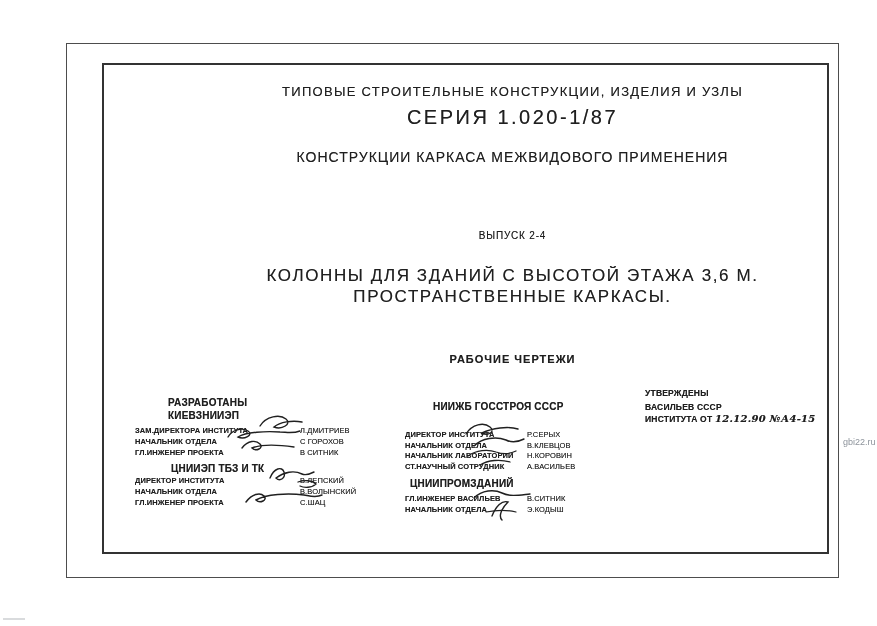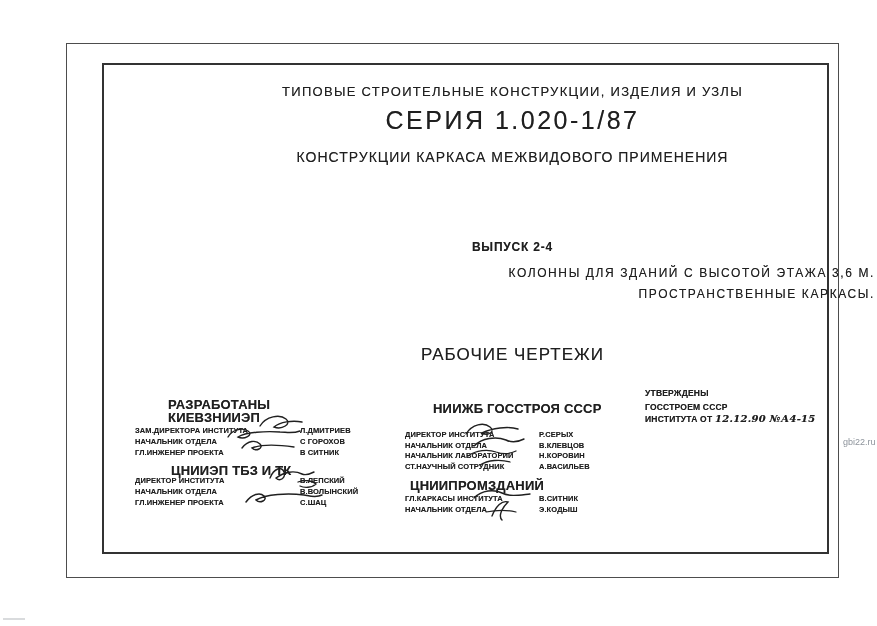--- a/index.html
+++ b/index.html
@@ -5,32 +5,32 @@
   html,body{margin:0;padding:0;background:#ffffff;}
   .canvas{
     position:relative;width:877px;height:626px;background:#ffffff;overflow:hidden;
     font-family:"Liberation Sans",sans-serif;color:#1f1f1f;
   }
   .t{position:absolute;text-shadow:0 0 .5px rgba(25,25,25,.55);white-space:nowrap;}
   .centered{left:102px;width:725px;text-align:center;margin-left:48px;}
   .outer-border{position:absolute;left:66px;top:43px;width:771px;height:533px;border:1px solid #4d4d4d;}
   .inner-frame{position:absolute;left:102px;top:63px;width:723px;height:487px;border:2px solid #333;}
   .doc-class{top:84px;font-size:13px;letter-spacing:1.3px;}
-  .series{top:106px;font-size:25px;letter-spacing:2.5px;}
+  .series{top:106px;font-size:20px;letter-spacing:2.5px;}
   .desc{font-size:14px;letter-spacing:1px;}
-  .issue-num{top:240px;font-size:12px;font-weight:bold;letter-spacing:.8px;}
-  .issue-title{font-size:12px;letter-spacing:1.6px;text-align:right;}
-  .doc-type{top:345px;font-size:17px;font-weight:normal;letter-spacing:1px;}
+  .issue-num{top:230px;font-size:10px;font-weight:normal;letter-spacing:.8px;}
+  .issue-title{font-size:17px;letter-spacing:1.6px;}
+  .doc-type{top:353px;font-size:11px;font-weight:bold;letter-spacing:1px;}
   .sigcol{position:absolute;}
-  .org-h{position:absolute;font-size:13px;font-weight:bold;letter-spacing:.2px;white-space:nowrap;text-shadow:0 0 .4px rgba(25,25,25,.6);}
+  .org-h{position:absolute;font-size:10px;font-weight:bold;letter-spacing:.2px;white-space:nowrap;text-shadow:0 0 .4px rgba(25,25,25,.6);}
   .sig-row{position:absolute;width:100%;height:10px;}
   .pos,.person{position:absolute;font-size:7.5px;letter-spacing:.1px;white-space:nowrap;font-weight:bold;text-shadow:0 0 .3px rgba(25,25,25,.5);}
-  .person{font-weight:bold;}
+  .person{font-weight:normal;}
   .left-col .person{left:165px;}
-  .mid-col .person{left:134px;}
+  .mid-col .person{left:122px;}
   .appr-line{position:absolute;font-size:8.5px;font-weight:bold;letter-spacing:.2px;white-space:nowrap;text-shadow:0 0 .4px rgba(25,25,25,.6);}
   .hand{font-family:"DejaVu Serif",serif;font-style:italic;font-weight:bold;font-size:10px;letter-spacing:.3px;}
   .signature{position:absolute;}
   .signature svg{display:block;}
   .watermark{position:absolute;left:843px;top:437px;font-size:9px;color:#8d939b;text-shadow:none;}
   .scan-artifact{position:absolute;left:3px;top:618px;width:22px;height:2px;background:#c9cccf;opacity:.7;}
 </style>
 </head>
 <body>
 
@@ -97,32 +97,32 @@
       <span class="person">Н.КОРОВИН</span>
     </div>
     <div class="sig-row" style="top:67px">
       <span class="pos">СТ.НАУЧНЫЙ СОТРУДНИК</span>
       <span class="person">А.ВАСИЛЬЕВ</span>
     </div>
 
     <div class="org-h" style="left:5px;top:83px">ЦНИИПРОМЗДАНИЙ</div>
 
     <div class="sig-row" style="top:99px">
-      <span class="pos">ГЛ.КАРКАСЫ ИНСТИТУТА</span>
+      <span class="pos">ГЛ.ИНЖЕНЕР ВАСИЛЬЕВ</span>
       <span class="person">В.СИТНИК</span>
     </div>
     <div class="sig-row" style="top:110px">
       <span class="pos">НАЧАЛЬНИК ОТДЕЛА</span>
       <span class="person">Э.КОДЫШ</span>
     </div>
   </div>
 
   <div class="sigcol" style="left:645px;top:388px;width:180px;height:50px;">
     <div class="appr-line" style="left:0;top:0">УТВЕРЖДЕНЫ</div>
-    <div class="appr-line" style="left:0;top:14px">ГОССТРОЕМ СССР</div>
+    <div class="appr-line" style="left:0;top:14px">ВАСИЛЬЕВ СССР</div>
     <div class="appr-line" style="left:0;top:25px">
       <span>ИНСТИТУТА ОТ</span>
       <span class="hand">12.12.90 №А4-15</span>
     </div>
   </div>
 
   <div class="signature" style="left:222px;top:410px;">
     <svg width="96" height="48" viewBox="0 0 96 48" fill="none" xmlns="http://www.w3.org/2000/svg">
       <path d="M38,16 C44,6 58,4 64,9 C70,14 60,20 52,17 C58,12 70,10 80,12" stroke="#202020" stroke-width="1.4" stroke-linecap="round"></path>
       <path d="M6,27 C10,20 20,17 26,21 C32,25 22,30 16,27 C24,22 44,21 58,22 C64,22 70,24 78,21" stroke="#202020" stroke-width="1.4" stroke-linecap="round"></path>

